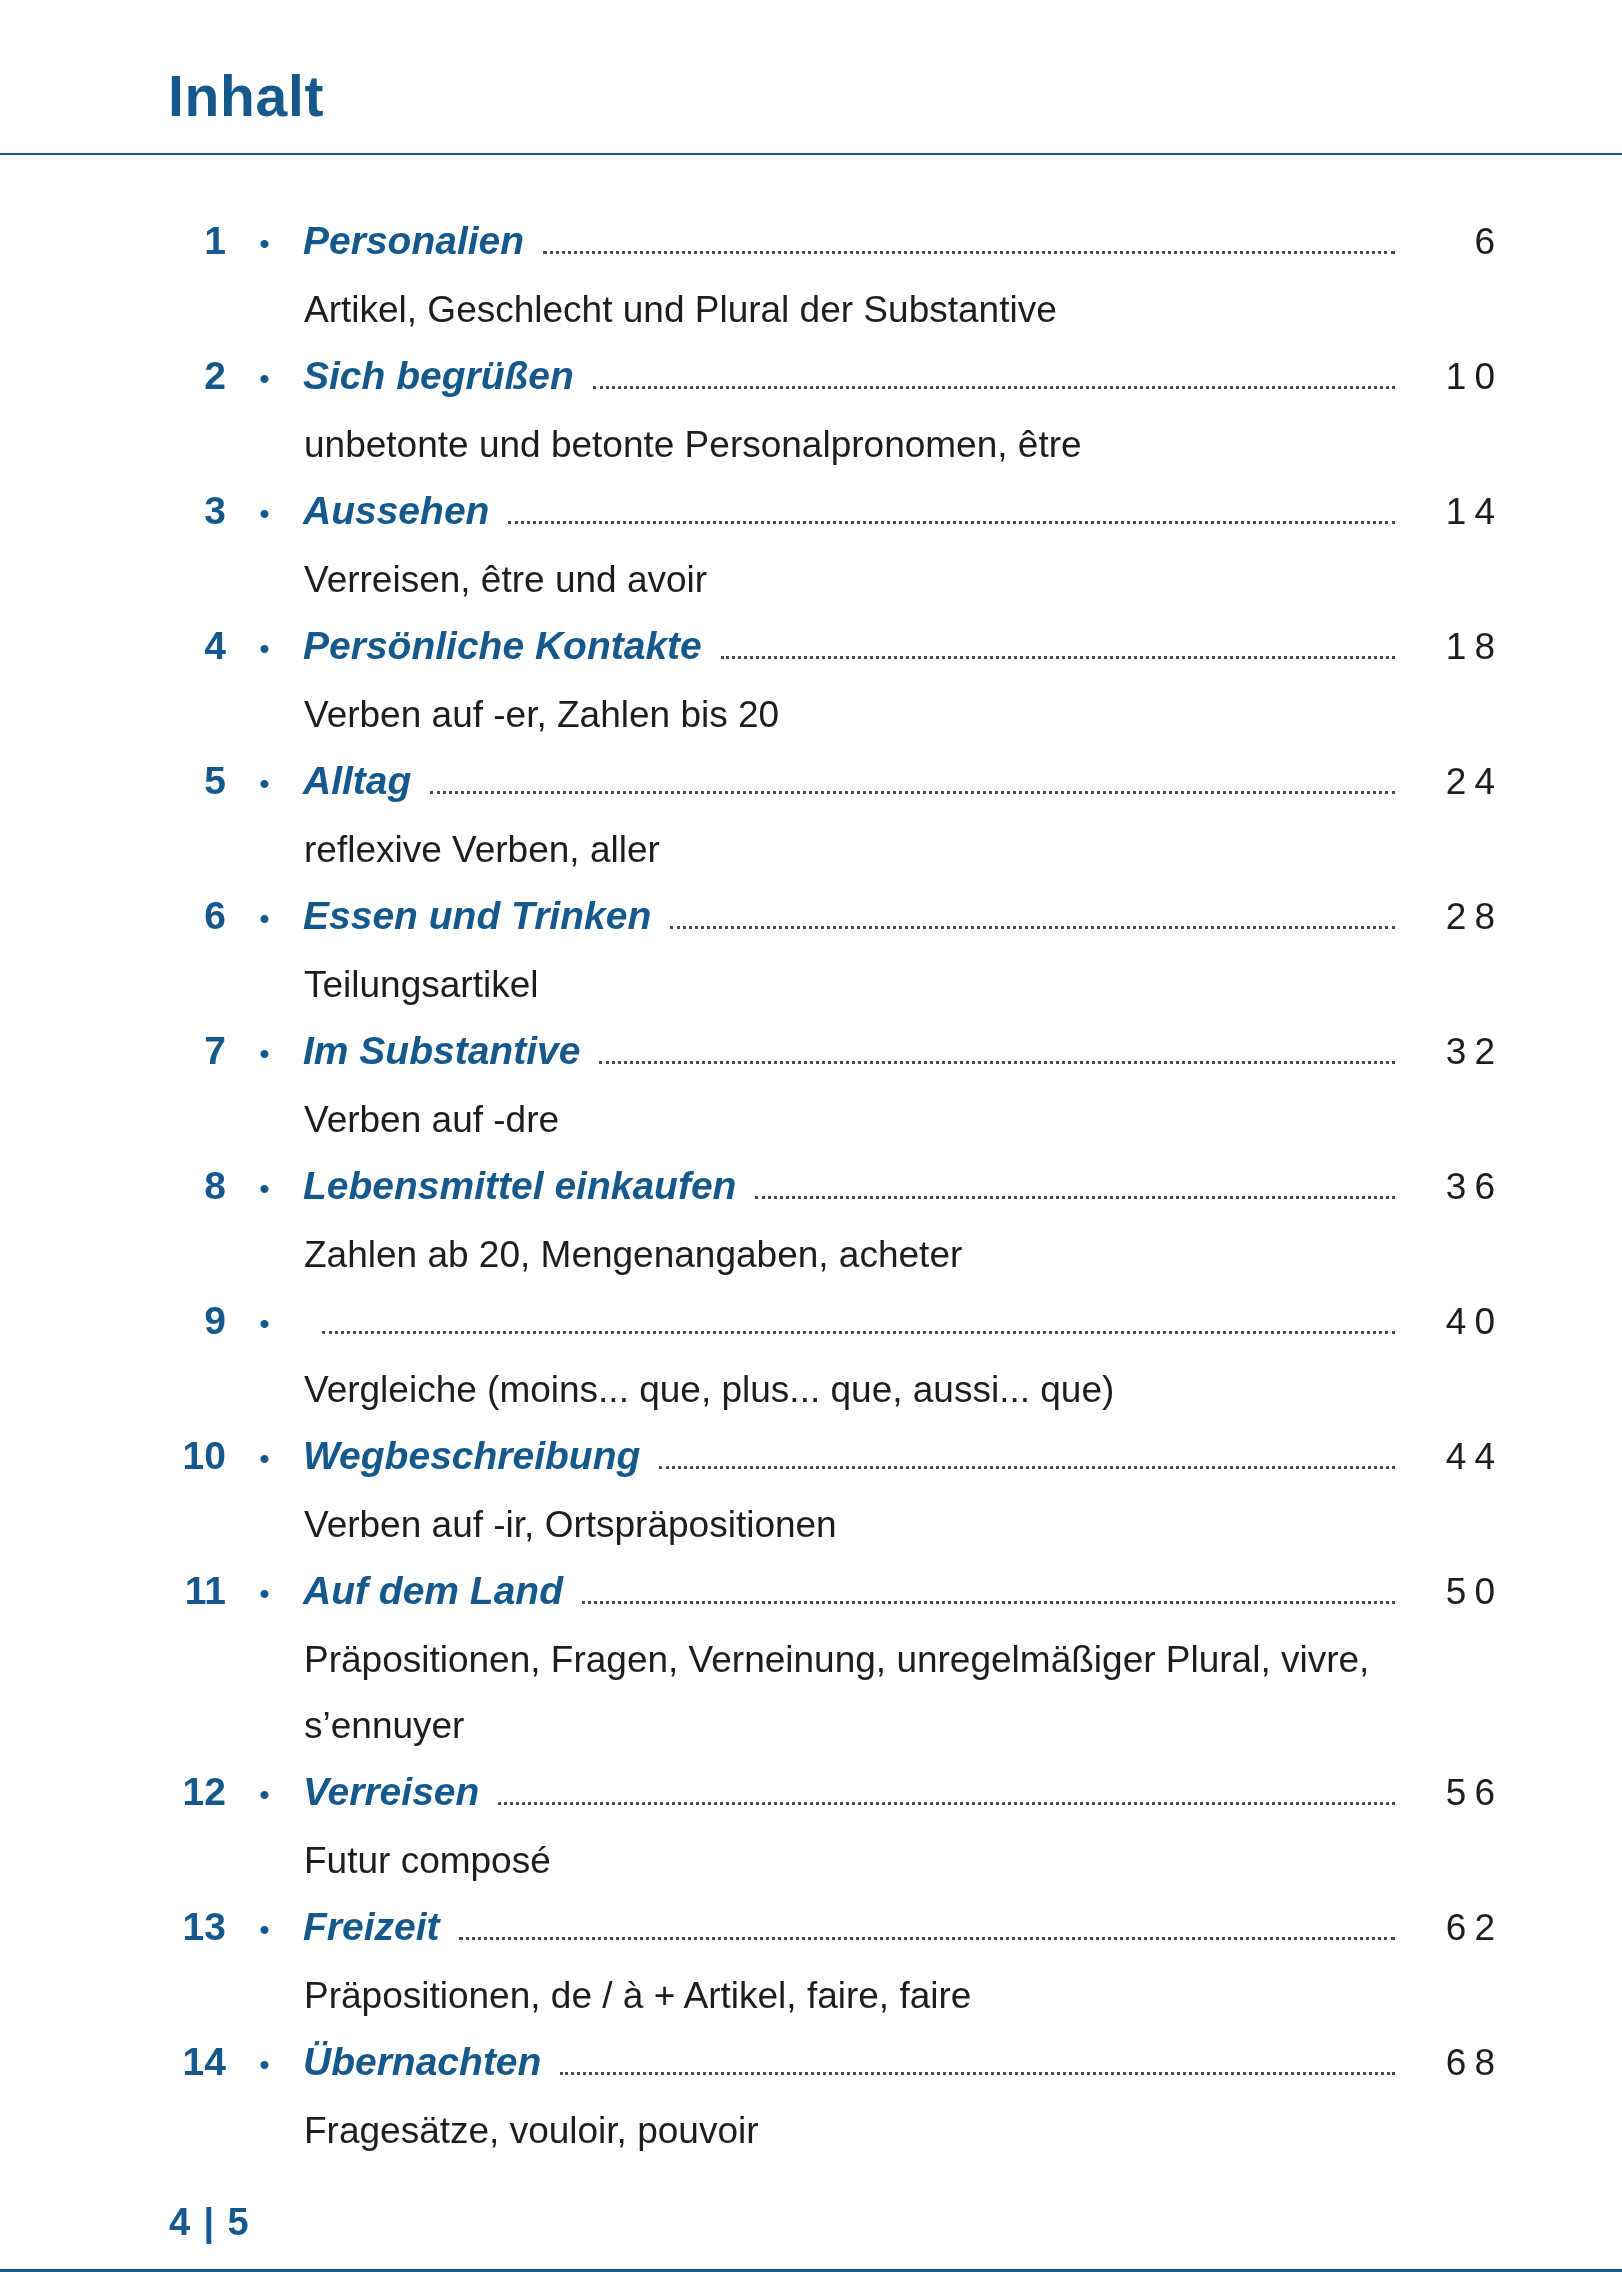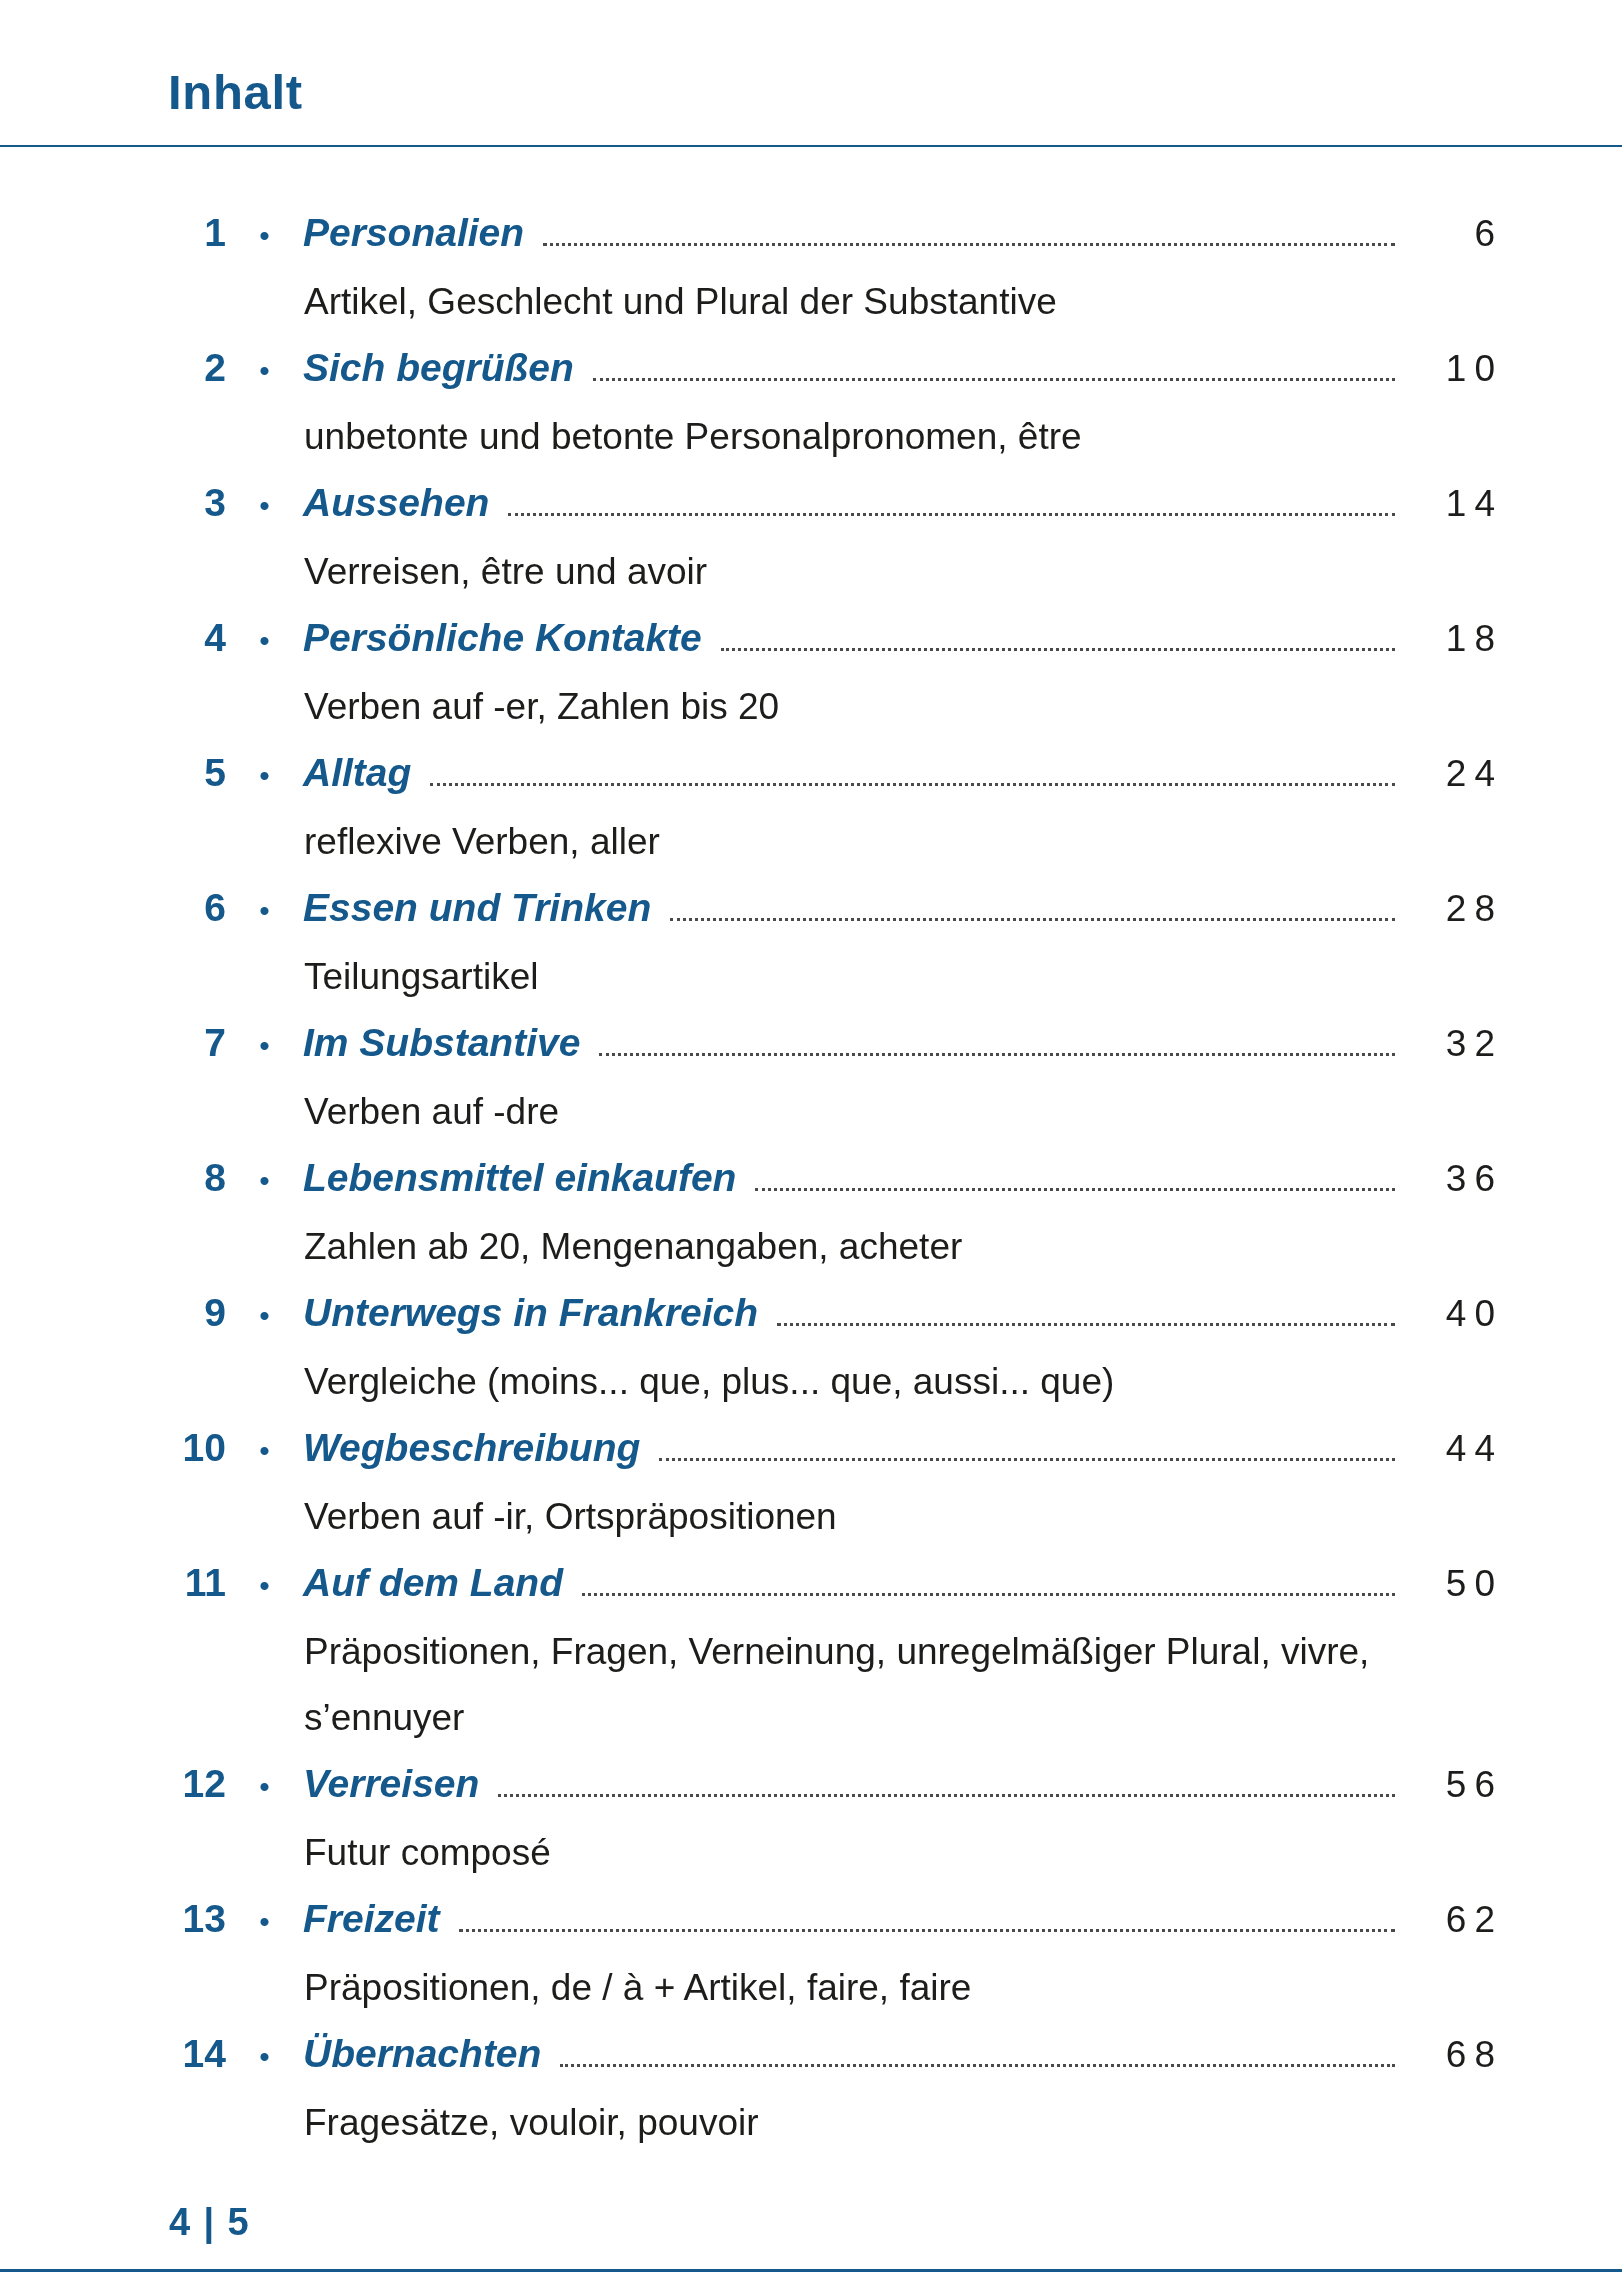--- a/index.html
+++ b/index.html
@@ -18,21 +18,21 @@
     position: relative;
     overflow: hidden;
   }
 
   
   .header {
     padding-top: 68px;
   }
   .page-title {
     margin: 0 0 0 168px;
-    font-size: 49px;
+    font-size: 57px;
     line-height: 1.0;
     font-weight: 700;
     color: var(--accent);
     letter-spacing: 0.7px;
   }
   .header-rule {
     margin-top: 28px;
     width: 100%;
     height: 0;
     border: none;
@@ -207,21 +207,20 @@
       <span class="leader"></span>
       <span class="chapter-page">36</span>
     </div>
     <div class="subtitle-row">Zahlen ab 20, Mengenangaben, acheter</div>
   </div>
 
   <div>
     <div class="entry-row">
       <span class="chapter-number">9</span>
       <span class="bullet-cell">•</span>
-      <span class="chapter-title">Unterwegs in Frankreich</span>
       <span class="leader"></span>
       <span class="chapter-page">40</span>
     </div>
     <div class="subtitle-row">Vergleiche (moins... que, plus... que, aussi... que)</div>
   </div>
 
   <div>
     <div class="entry-row">
       <span class="chapter-number">10</span>
       <span class="bullet-cell">•</span>

